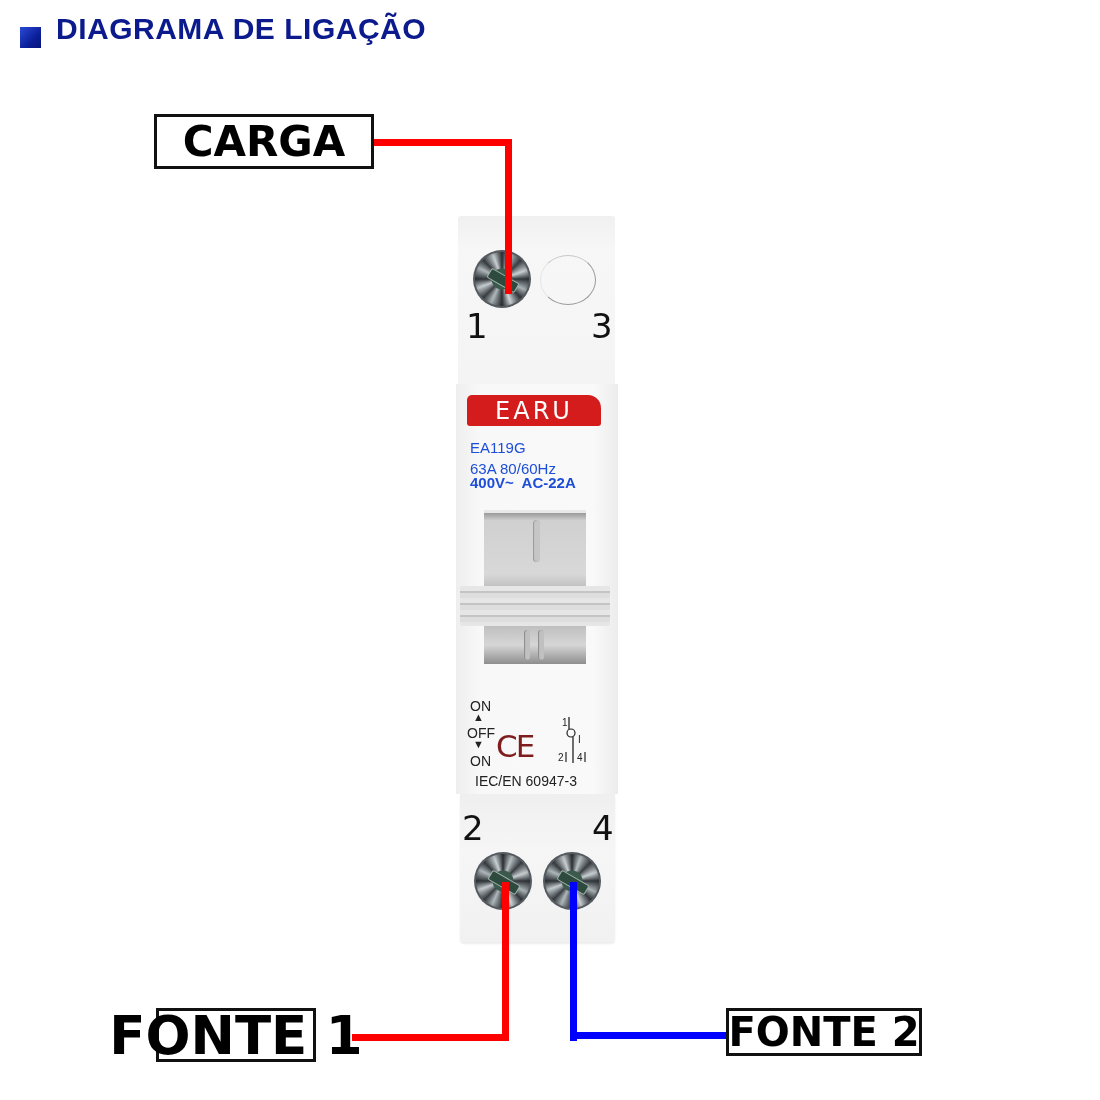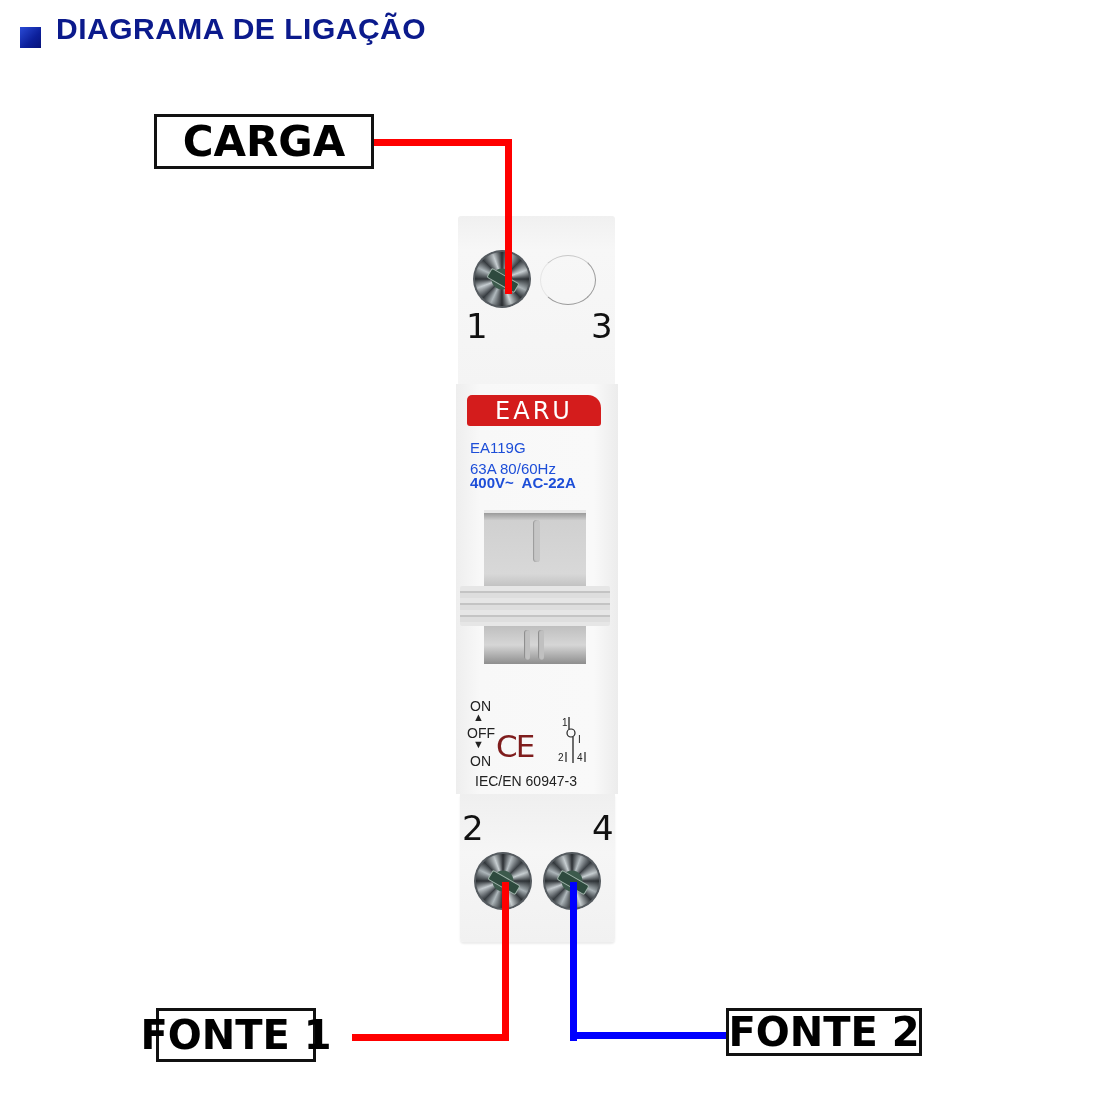--- a/index.html
+++ b/index.html
@@ -16,21 +16,21 @@
   .hdr-title { left: 56px; top: 12px; font-size: 30px; font-weight: bold;
     color: #0b1a8c; letter-spacing: 0.5px; white-space: nowrap;
     font-family: "Liberation Sans", sans-serif; }
 
   
   .label-box { border: 3px solid #111; background: #fff; box-sizing: border-box;
     display: flex; align-items: center; justify-content: center;
     font-family: "DejaVu Sans", sans-serif; font-weight: bold; color: #000;
     white-space: nowrap; }
   .lbl-carga { left: 154px; top: 114px; width: 220px; height: 55px; font-size: 42px; }
-  .lbl-f1 { left: 156px; top: 1008px; width: 160px; height: 54px; font-size: 40px; }
+  .lbl-f1 { left: 156px; top: 1008px; width: 160px; height: 54px; font-size: 53px; }
   .lbl-f2 { left: 726px; top: 1008px; width: 196px; height: 48px; font-size: 40px; }
 
   
   .dev-top { left: 458px; top: 216px; width: 157px; height: 170px;
     background: linear-gradient(180deg,#f0f0f0 0%, #f7f7f7 20%, #f4f4f4 100%);
     border-radius: 3px; }
   .dev-mid { left: 456px; top: 384px; width: 162px; height: 410px;
     background: linear-gradient(90deg,#eeeeee 0%, #f8f8f8 15%, #f9f9f9 85%, #ececec 100%); }
   .dev-bot { left: 460px; top: 794px; width: 155px; height: 148px;
     background: linear-gradient(180deg,#efefef 0%, #f6f6f6 40%, #f1f1f1 100%);

